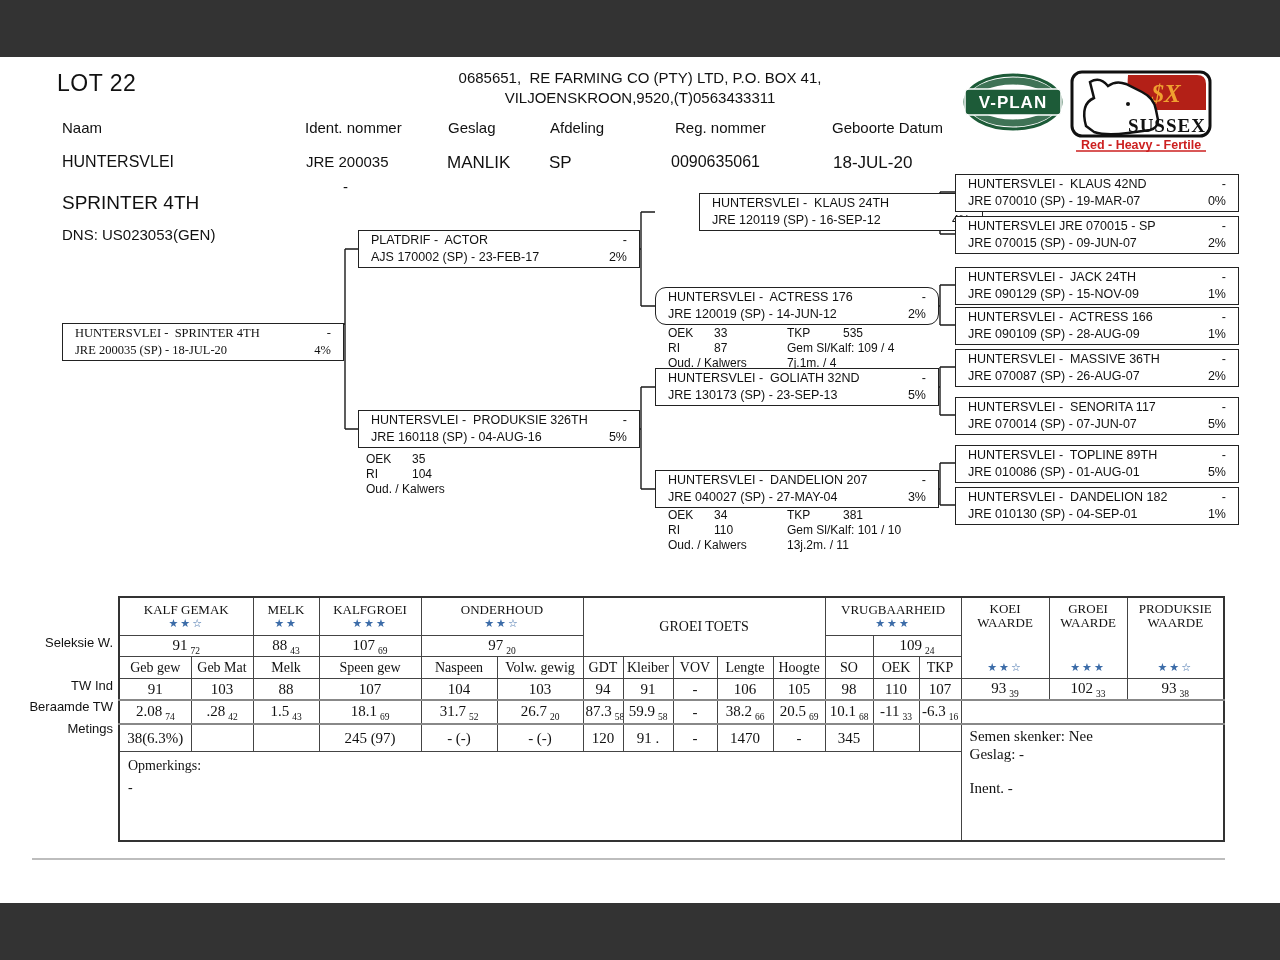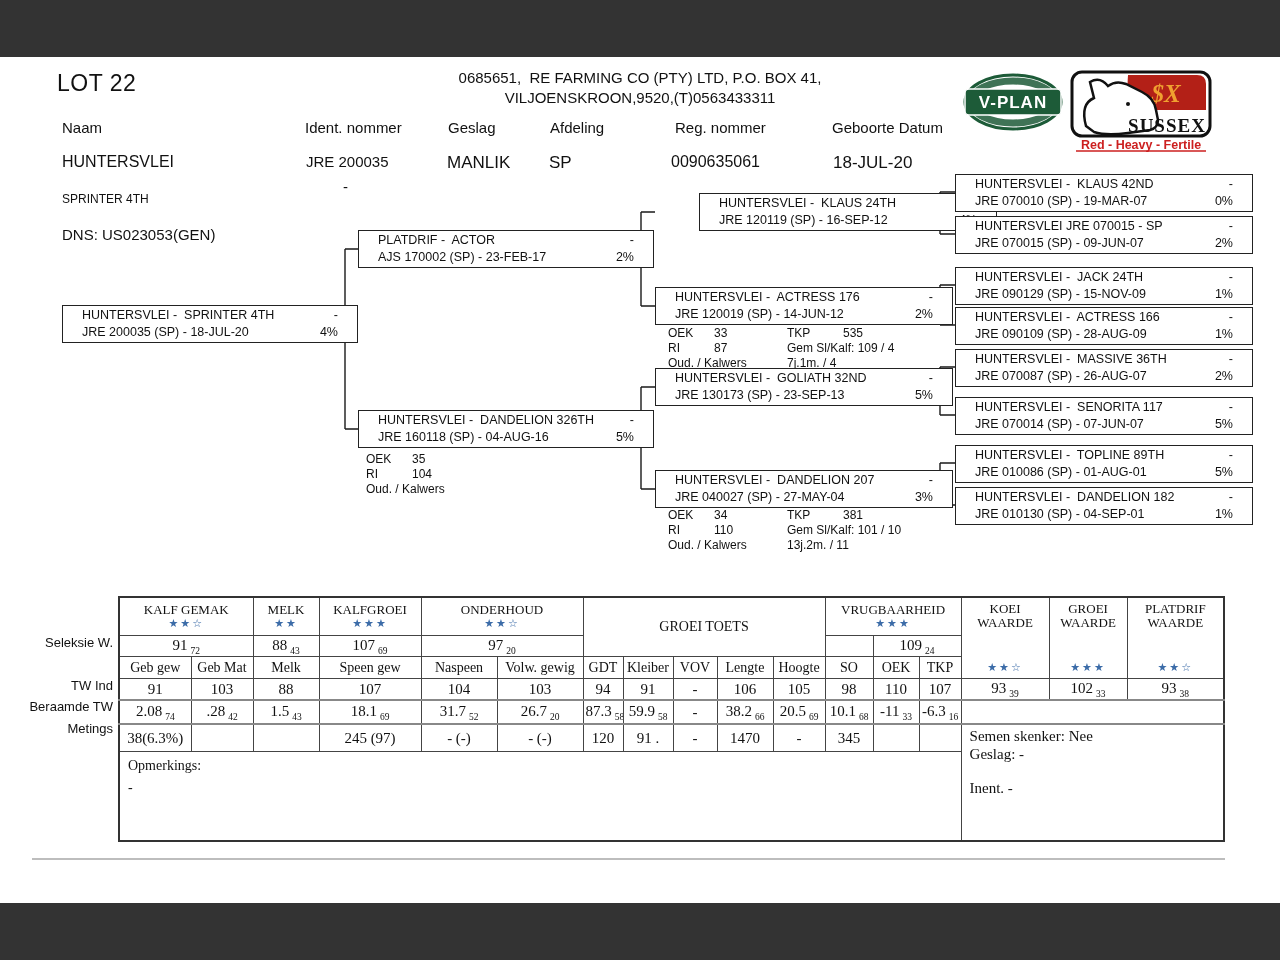--- a/index.html
+++ b/index.html
@@ -13,27 +13,27 @@
   .farm{left:0;width:1280px;text-align:center;font-size:15px;}
   #farm1{top:69px;} #farm2{top:89px;}
   .flabel{top:119px;font-size:15px;}
   #l-naam{left:62px;} #l-ident{left:305px;} #l-geslag{left:448px;} #l-afd{left:550px;}
   #l-reg{left:675px;} #l-geb{left:832px;}
   .fval{top:153px;font-size:16px;text-align:right;}
   #v-naam{left:62px;} #v-ident{left:306px;font-size:15px;}
   #v-geslag{left:447px;font-size:17px;} #v-afd{left:549px;font-size:17px;}
   #v-reg{left:671px;} #v-geb{left:833px;font-size:17px;}
   #ident-dash{left:343px;top:178px;font-size:15px;}
-  #name2{left:62px;top:192px;font-size:12px;}
+  #name2{left:62px;top:192px;font-size:19px;}
   #dns{left:62px;top:226px;font-size:15px;}
   
   #vplan{left:962px;top:72px;} #sussex{left:1070px;top:70px;}
   
   .pbox{position:absolute;height:34px;border:1.3px solid #222;background:#fff;
-        padding:1px 19px;font-size:12.5px;}
+        padding:1px 12px;font-size:12.5px;}
   .pl{display:flex;justify-content:space-between;line-height:17px;}
   .pn{white-space:pre;} .pr{padding-left:4px;}
   #connectors{position:absolute;left:0;top:0;pointer-events:none;}
   .stats{position:absolute;display:flex;font-size:12px;line-height:15px;}
   .sc1{width:119px;} .sc2{width:150px;}
   .sl{display:inline-block;width:46px;} .sl2{display:inline-block;width:56px;}
   
   #ebv{position:absolute;left:118px;top:596px;}
   table{border-collapse:collapse;table-layout:fixed;width:1105px;font-family:Liberation Serif, serif;padding-left:47px;}
   th,td{border:1px solid #444;padding:0 2px;text-align:center;font-weight:normal;
@@ -145,21 +145,21 @@
         <div><span class="sl">OEK</span><span>34</span></div>
         <div><span class="sl">RI</span><span>110</span></div>
         <div>Oud. / Kalwers</div>
       </div>
       <div class="sc2">
         <div><span class="sl2">TKP</span><span>381</span></div>
         <div>Gem Sl/Kalf:  101 / 10</div>
         <div>13j.2m. / 11</div>
       </div>
     </div>
-  <div class="pbox" style="left: 62px; top: 305px; width: 256px;">
+  <div class="pbox" style="left: 62px; top: 323px; width: 256px; font-family: Liberation Serif, serif;">
         <div class="pl">
           <span class="pn">HUNTERSVLEI -  SPRINTER 4TH</span>
           <span class="pr">-</span>
         </div>
         <div class="pl">
           <span class="pn">JRE 200035 (SP) - 18-JUL-20</span>
           <span class="pr">4%</span>
         </div>
       </div>
       <div class="pbox" style="left: 358px; top: 230px; width: 256px;">
@@ -167,39 +167,39 @@
           <span class="pn">PLATDRIF -  ACTOR</span>
           <span class="pr">-</span>
         </div>
         <div class="pl">
           <span class="pn">AJS 170002 (SP) - 23-FEB-17</span>
           <span class="pr">2%</span>
         </div>
       </div>
       <div class="pbox" style="left: 358px; top: 410px; width: 256px;">
         <div class="pl">
-          <span class="pn">HUNTERSVLEI -  DANDELION 326TH</span>
+          <span class="pn">HUNTERSVLEI -  PRODUKSIE 326TH</span>
           <span class="pr">-</span>
         </div>
         <div class="pl">
           <span class="pn">JRE 160118 (SP) - 04-AUG-16</span>
           <span class="pr">5%</span>
         </div>
       </div>
       <div class="pbox" style="left: 655px; top: 193px; width: 258px; margin-left: 44px;">
         <div class="pl">
           <span class="pn">HUNTERSVLEI -  KLAUS 24TH</span>
           <span class="pr">-</span>
         </div>
         <div class="pl">
           <span class="pn">JRE 120119 (SP) - 16-SEP-12</span>
           <span class="pr">4%</span>
         </div>
       </div>
-      <div class="pbox" style="left: 655px; top: 287px; width: 258px;">
+      <div class="pbox" style="left: 655px; top: 287px; width: 258px; border-radius: 11px;">
         <div class="pl">
           <span class="pn">HUNTERSVLEI -  ACTRESS 176</span>
           <span class="pr">-</span>
         </div>
         <div class="pl">
           <span class="pn">JRE 120019 (SP) - 14-JUN-12</span>
           <span class="pr">2%</span>
         </div>
       </div>
       <div class="pbox" style="left: 655px; top: 368px; width: 258px;">
@@ -369,21 +369,21 @@
                 <div>
             <div class="glabel">GROEI</div>
             <div class="glabel">WAARDE</div>
                 </div>
             <div class="stars">★★★</div>
               </div>
             </th>
         <th rowspan="3" class="waarde-h">
           <div class="inner">
                 <div>
-            <div class="glabel">PLATDRIF</div>
+            <div class="glabel">PRODUKSIE</div>
             <div class="glabel">WAARDE</div>
                 </div>
             <div class="stars">★★☆</div>
               </div>
             </th>
       </tr>
       <tr class="r2">
         <td colspan="2"><span class="cv">91</span><span class="cs">72</span></td>
         <td><span class="cv">88</span><span class="cs">43</span></td>
         <td><span class="cv">107</span><span class="cs">69</span></td>

